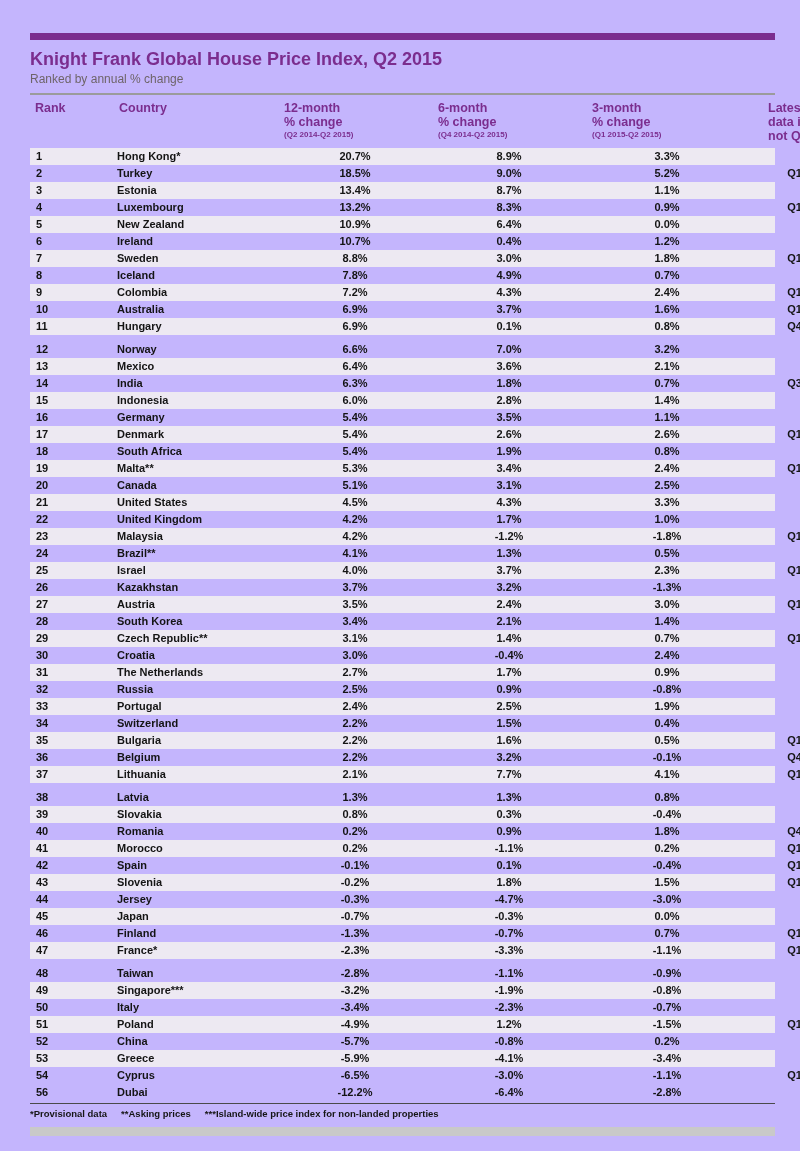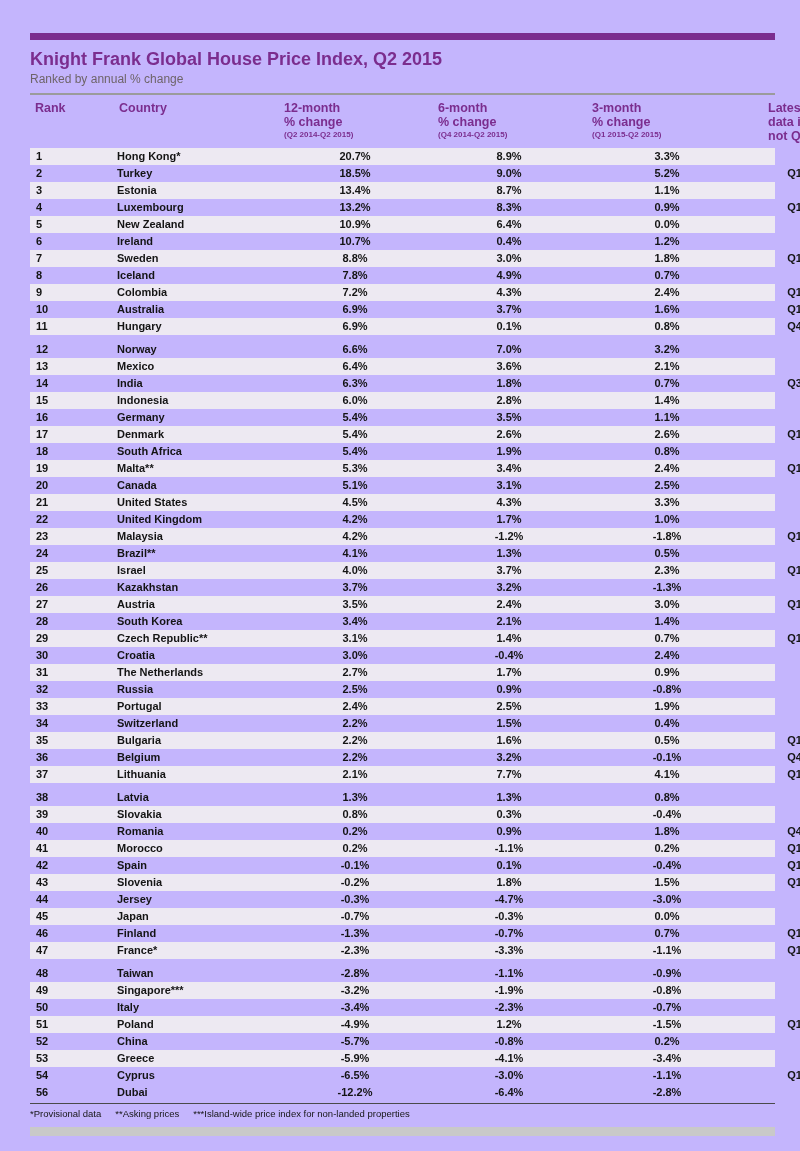--- a/index.html
+++ b/index.html
@@ -65,21 +65,21 @@
   }
   .cell.rank{padding-left:6px;}
   .cell.country{padding-left:3px;}
   .cell.num{text-align:center;}
   .cell.latest{text-align:center;}
 
   .foot-rule{margin-top:2px;height:1px;background:#4a4a4a;}
   .footnotes{
     margin-top:4px;
     font-size:9.5px;
-    font-weight:normal;
+    font-weight:bold;
     color:#161616;
   }
   .footnotes span{margin-right:14px;}
   .bottom-bar{margin-top:8px;height:9px;background:var(--bottom-bar);}
 </style>
 </head>
 <body>
 
 <div class="page">
   <div class="content">

